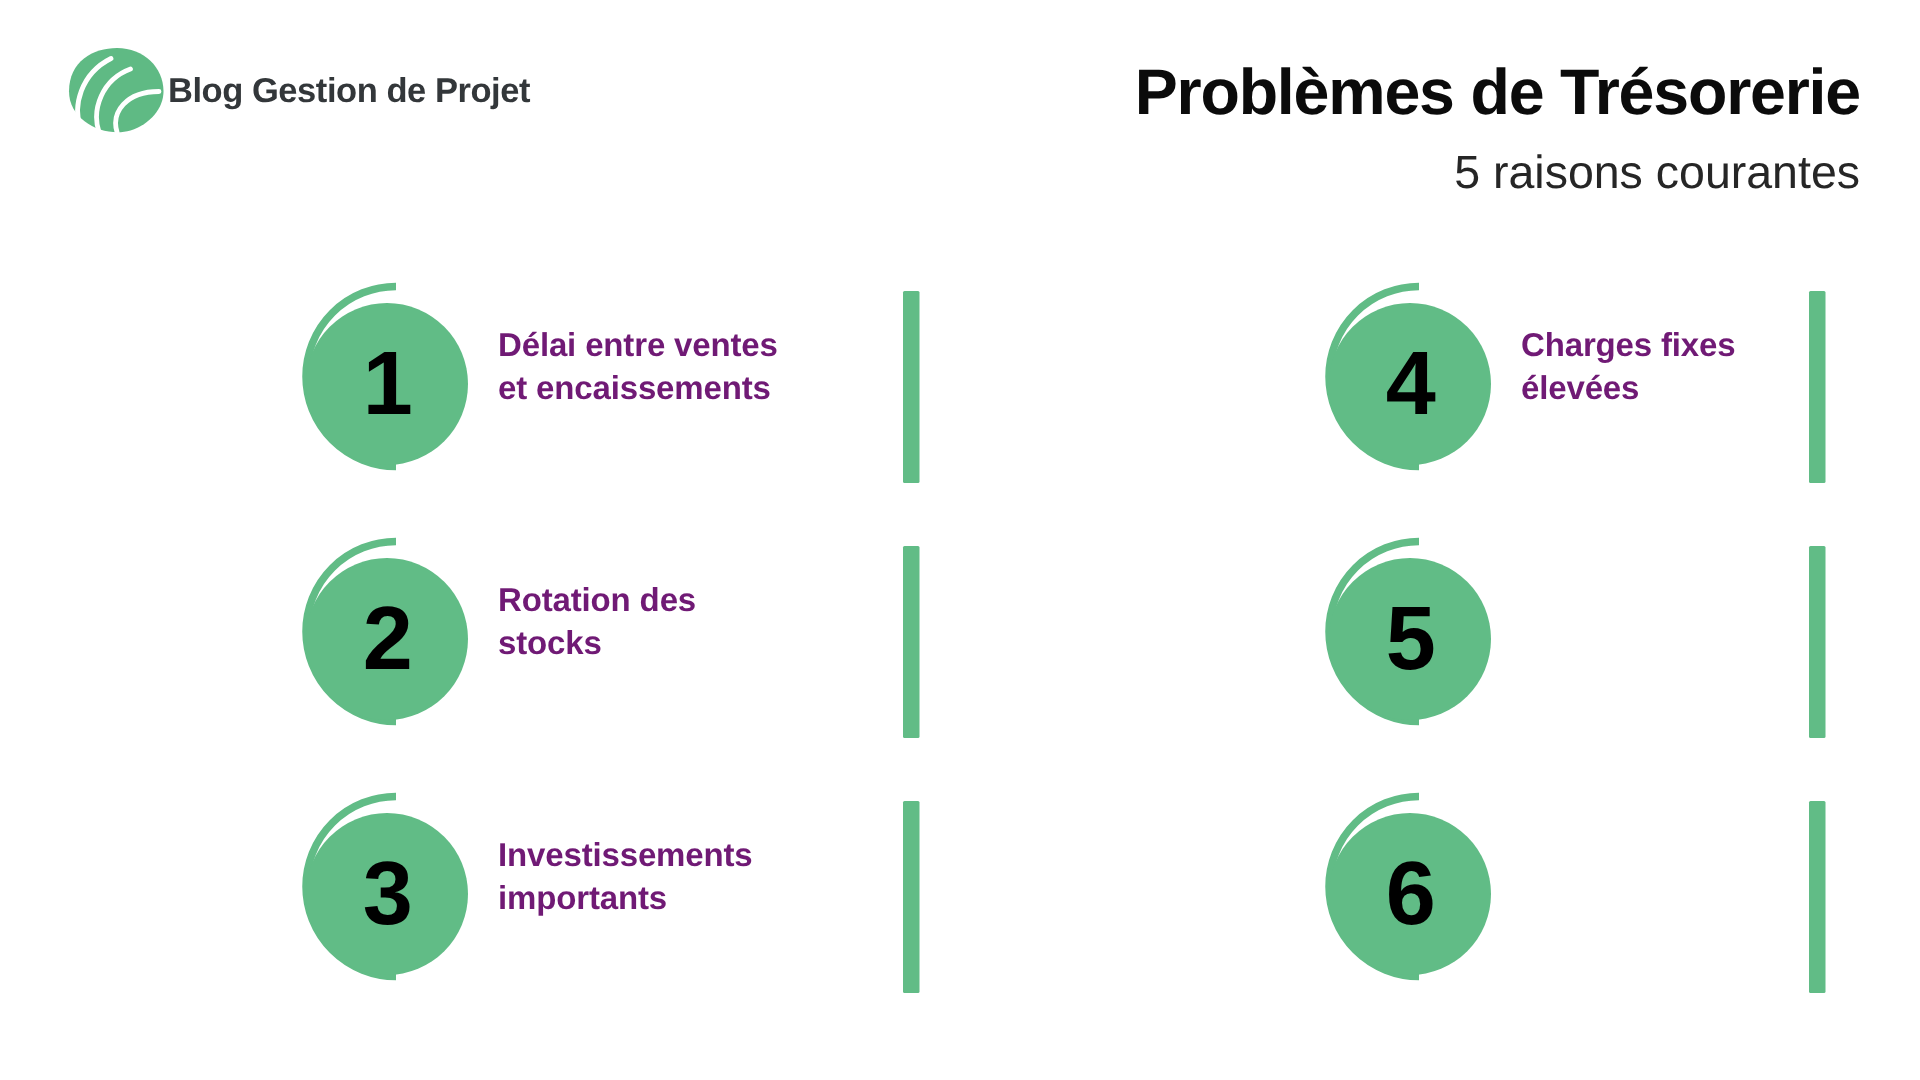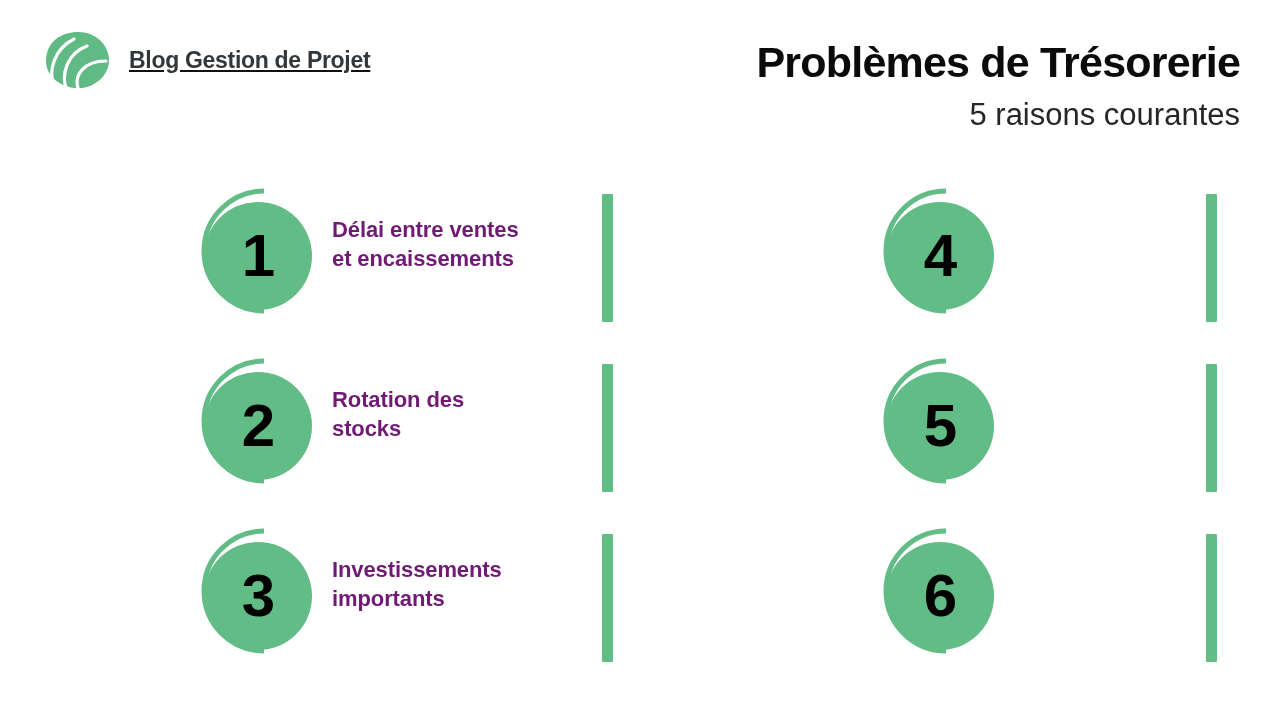--- a/index.html
+++ b/index.html
@@ -17,23 +17,22 @@
     position: relative;
   }
 
   
   #brand {
     position: absolute;
     left: 40px;
     top: 28px;
     display: flex;
     align-items: center;
-    gap: 17px;
+    gap: 0;
     height: 64px;
-    text-decoration: underline;
   }
   #brand .logo-mark {
     width: 72px;
     height: 58px;
     flex: none;
     display: block;
   }
   #brand .brand-name {
     font-size: 23px;
     font-weight: bold;
@@ -181,20 +180,22 @@
   </div>
 
   <div class="item-row col-right">
     <div class="badge">
       <svg viewBox="0 0 128 136" xmlns="http://www.w3.org/2000/svg" aria-hidden="true">
         <path d="M 74 5 A 60 60 0 1 0 74 125" fill="none" stroke="#61bc86" stroke-width="5"></path>
         <circle cx="68" cy="70" r="54" fill="#61bc86"></circle>
       </svg>
       <span class="num">4</span>
     </div>
+    <div class="item-label">Charges fixes
+élevées</div>
     <span class="accent-bar"></span>
   </div>
 
   <div class="item-row col-left">
     <div class="badge">
       <svg viewBox="0 0 128 136" xmlns="http://www.w3.org/2000/svg" aria-hidden="true">
         <path d="M 74 5 A 60 60 0 1 0 74 125" fill="none" stroke="#61bc86" stroke-width="5"></path>
         <circle cx="68" cy="70" r="54" fill="#61bc86"></circle>
       </svg>
       <span class="num">2</span>

